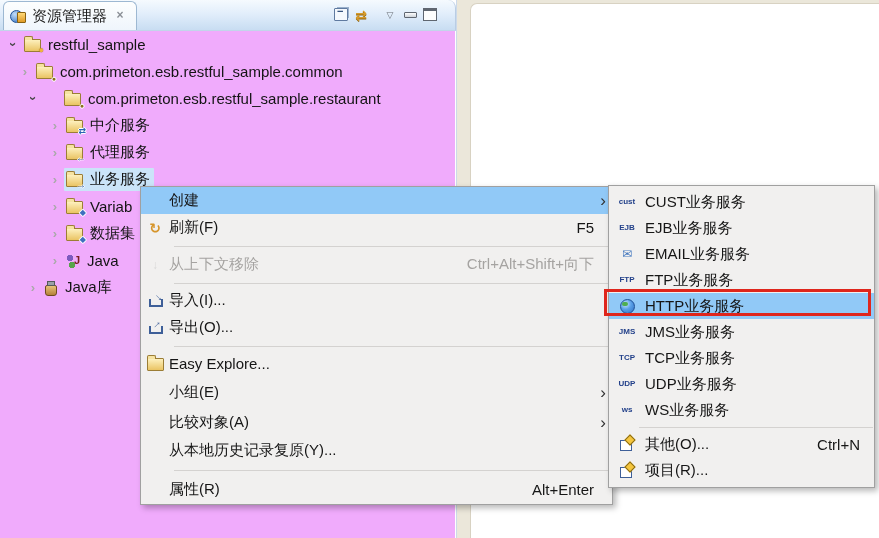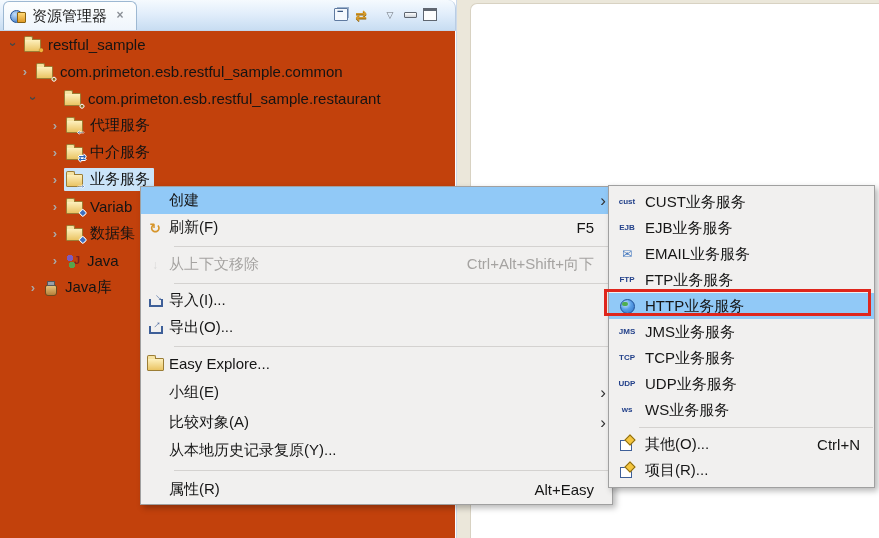--- a/index.html
+++ b/index.html
@@ -41,21 +41,21 @@
   .ic-collapse{width:12px;height:11px;background:#f4f8fd;border:1px solid #5f7aa0;border-radius:1px;
     box-shadow:2px -2px 0 -1px #9ab0cc;position:relative}
   .ic-collapse::before{content:"−";position:absolute;left:2px;top:-4px;font-size:11px;color:#2e4d7a;font-weight:bold}
   .ic-link{color:#d79b2c;font-weight:bold;font-size:14px;text-shadow:0 1px 0 #8a6210}
   .ic-link::before{content:"⇄"}
   .ic-viewmenu{color:#6a6f76;font-size:9px}
   .ic-viewmenu::before{content:"▽"}
   .ic-min{width:11px;height:4px;background:linear-gradient(#fdfdfd,#cfd4da);border:1px solid #5f6670;border-radius:1px}
   .ic-max{width:12px;height:9px;background:#fdfdfd;border:1px solid #5f6670;border-top:3px solid #5f6670}
   
-  .treebody{position:absolute;left:0;top:31px;width:455px;bottom:0;background:#c2410c}
+  .treebody{position:absolute;left:0;top:31px;width:455px;bottom:0;background:#f0abfc}
   .tree-row{display:flex;align-items:center;height:27px;font-size:15px;color:#141414;white-space:nowrap;cursor:default}
   .tw{display:inline-block;width:18px;flex:none;text-align:center;color:#a9a9a9;font-size:13px;font-weight:bold;line-height:1}
   .tw::before{content:"›"}
   .tw.exp{transform:rotate(90deg);color:#474747}
   .selwrap{display:flex;align-items:center;padding:2px 4px 2px 1px;border-radius:1px}
   .selwrap.on{background:var(--sel)}
   .tlabel{margin-left:6px}
   
   .fi{width:15px;height:11px;flex:none;position:relative;margin:2px 1px 0 1px;
     background:linear-gradient(#fdf0bd,#eac463);border:1px solid #9b7d35;border-radius:1px}
@@ -170,29 +170,29 @@
       <div class="tree-row" style="padding-left: 24px; gap: 20px;">
         <span class="tw exp"></span>
         <span class="selwrap">
           <span class="fi ov-package"></span>
           <span class="tlabel">com.primeton.esb.restful_sample.restaurant</span>
         </span>
       </div>
       <div class="tree-row" style="padding-left: 46px;">
         <span class="tw"></span>
         <span class="selwrap">
+          <span class="fi ov-mediation"></span>
+          <span class="tlabel">中介服务</span>
+        </span>
+      </div>
+      <div class="tree-row" style="padding-left: 46px;">
+        <span class="tw"></span>
+        <span class="selwrap">
           <span class="fi ov-proxy"></span>
           <span class="tlabel">代理服务</span>
-        </span>
-      </div>
-      <div class="tree-row" style="padding-left: 46px;">
-        <span class="tw"></span>
-        <span class="selwrap">
-          <span class="fi ov-mediation"></span>
-          <span class="tlabel">中介服务</span>
         </span>
       </div>
       <div class="tree-row" style="padding-left: 46px;">
         <span class="tw"></span>
         <span class="selwrap on">
           <span class="fi ov-business"></span>
           <span class="tlabel">业务服务</span>
         </span>
       </div>
       <div class="tree-row" style="padding-left: 46px;">
@@ -294,21 +294,21 @@
       </span>
       <span class="lbl">从本地历史记录复原(Y)...</span>
       <span class="subarr"></span>
     </div>
     <div class="sep" style="height: 11px;"></div>
     <div class="mi" style="height: 29px;">
       <span class="gut">
         <span></span>
       </span>
       <span class="lbl">属性(R)</span>
-      <span class="sc">Alt+Easy</span>
+      <span class="sc">Alt+Enter</span>
       <span class="subarr"></span>
     </div>
   </div>
 
 <div class="menu" id="sub-menu">
     <div class="mi" style="height: 26px;">
       <span class="gut">
         <span class="ptext">cust</span>
       </span>
       <span class="lbl">CUST业务服务</span>

